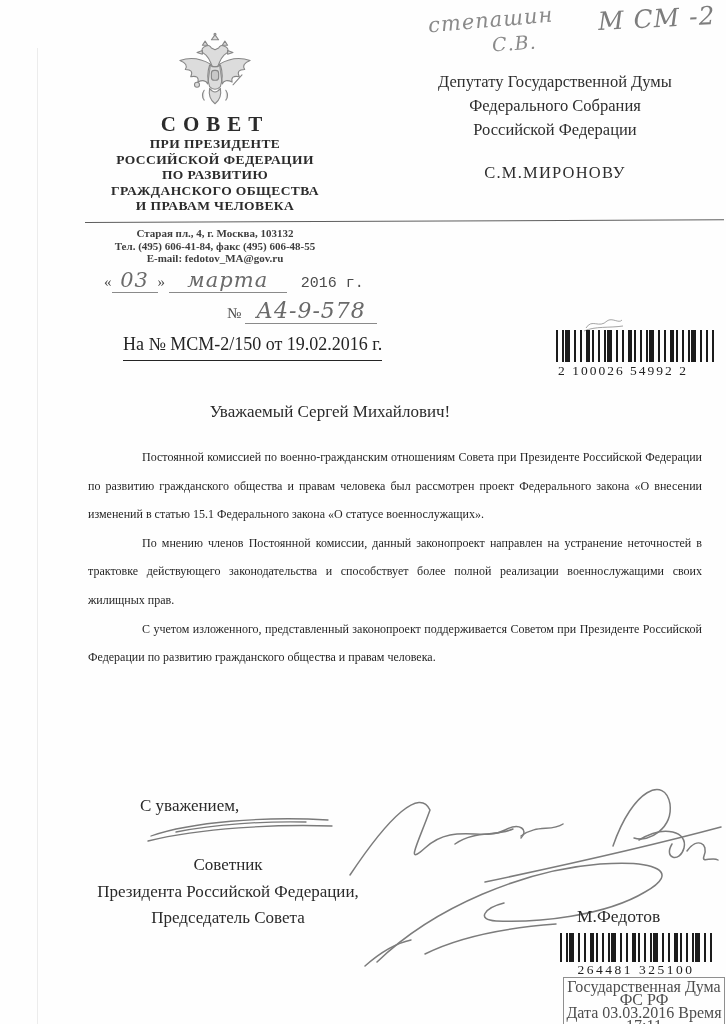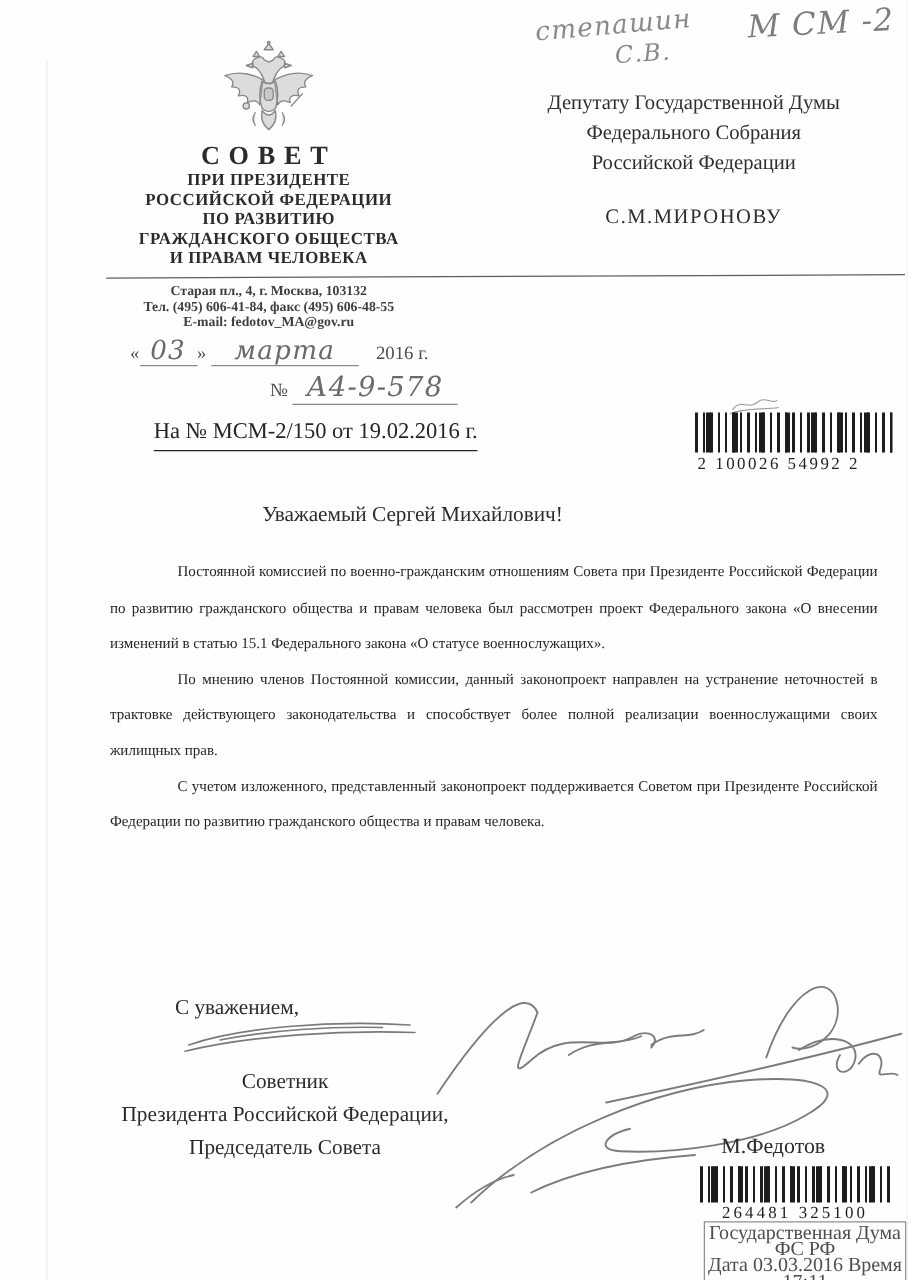--- a/index.html
+++ b/index.html
@@ -31,22 +31,22 @@
   .org-main{font-size:21px;letter-spacing:7px;line-height:24px;}
   .org-line{font-size:13.5px;line-height:15.5px;letter-spacing:.4px;}
   .rule{left:85px;right:2px;top:222px;height:1px;background:#5e5e5e;transform:rotate(-.25deg);transform-origin:left center;}
   .contacts{left:58px;top:227px;width:314px;text-align:center;font-size:11px;line-height:12.5px;color:#3e3e3e;font-weight:bold;}
 
   
   .dateline{left:104px;top:268px;font-size:15px;color:#4c4c4c;white-space:nowrap;}
   .dateline .fill{display:inline-block;text-align:center;border-bottom:1px solid #8a8a8a;}
   .d-day{width:46px;font-size:21px;}
   .d-month{width:118px;font-size:21px;}
-  .d-year{font-size:15px;color:#4c4c4c;margin-left:14px;}
-  .regline{left:216px;top:298px;font-size:15px;color:#4c4c4c;white-space:nowrap;}
+  .d-year{font-size:15px;color:#4c4c4c;margin-left:14px;font-family:Liberation Mono, monospace;}
+  .regline{left:227px;top:298px;font-size:15px;color:#4c4c4c;white-space:nowrap;}
   .r-val{display:inline-block;width:132px;text-align:center;border-bottom:1px solid #8a8a8a;font-size:22px;}
 
   
   .recipient{left:390px;top:70px;width:330px;text-align:center;font-size:16.5px;line-height:24px;color:#2e2e2e;}
   .recipient-name{margin-top:19px;letter-spacing:1.2px;}
 
   
   .refline{left:123px;top:334px;font-size:18px;color:#242424;border-bottom:1.6px solid #242424;padding-bottom:5px;}
 
   

